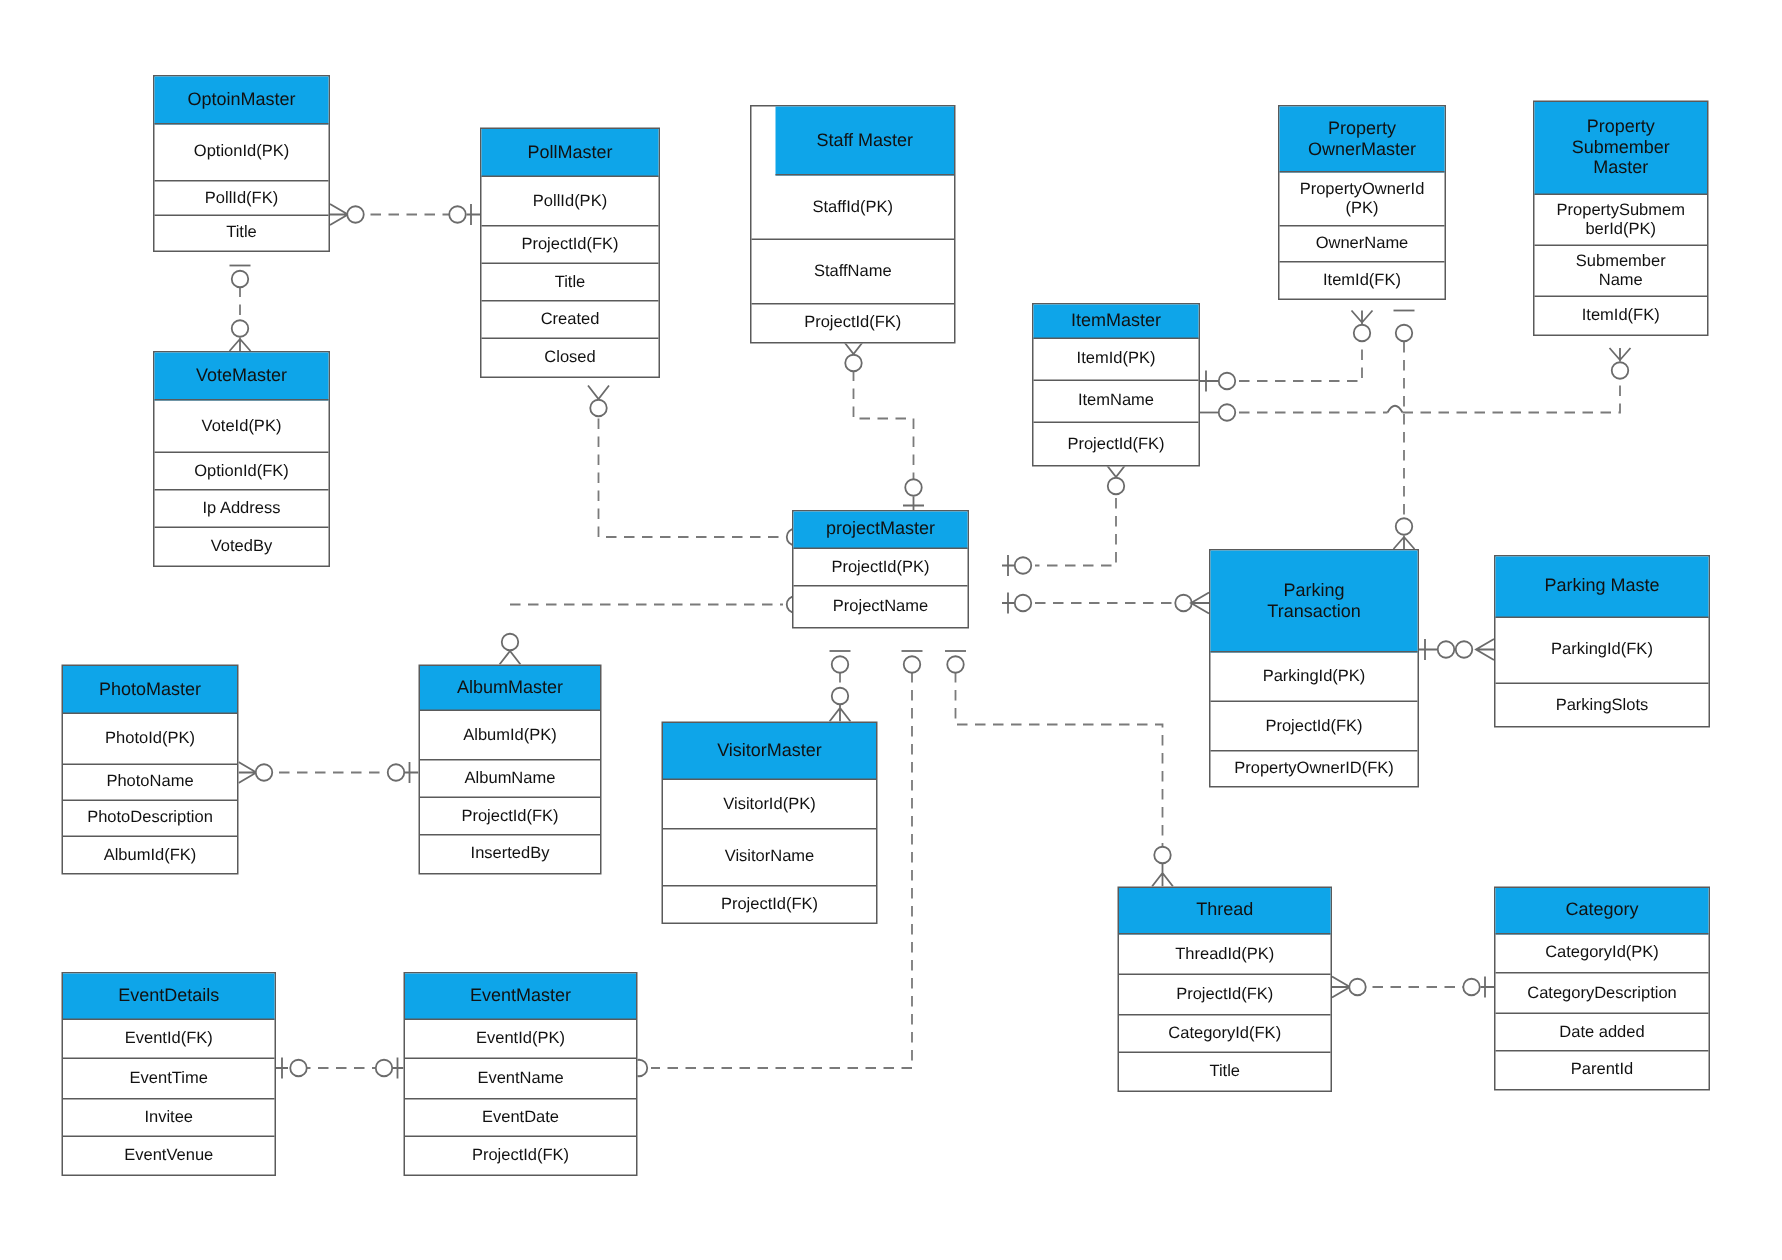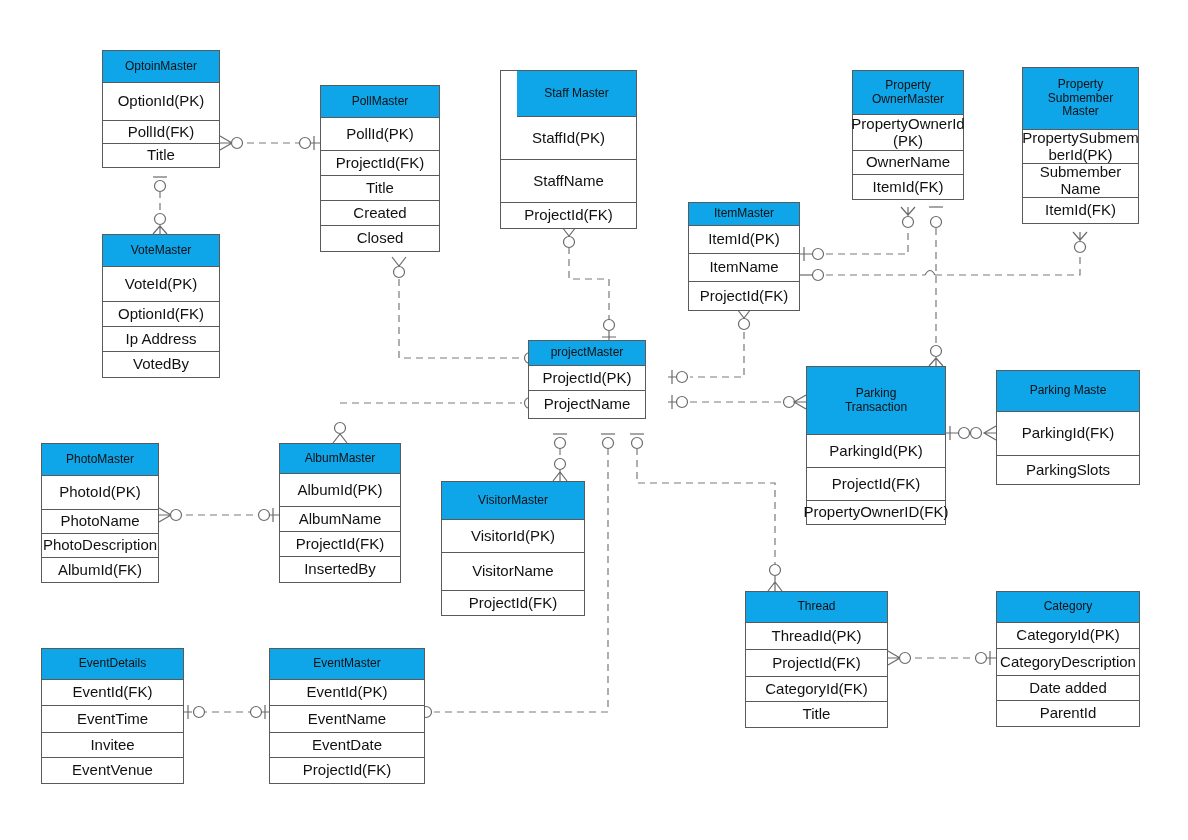--- a/index.html
+++ b/index.html
@@ -5,21 +5,21 @@
   html,body{margin:0;padding:0;background:#ffffff;}
   body{font-family:"Liberation Sans",sans-serif;}
   #canvas{position:relative;width:1188px;height:840px;background:#ffffff;overflow:hidden;}
   #wires{position:absolute;left:0;top:0;width:1188px;height:840px;pointer-events:none;}
   .entity{position:absolute;box-sizing:border-box;border:1px solid #5a5a5a;background:#ffffff;}
   .ent-title{box-sizing:border-box;background:#0ea5e9;border-bottom:1px solid #5a5a5a;
     display:flex;align-items:center;justify-content:center;text-align:center;
     font-size:12px;color:#111;line-height:1.12;padding:2px 3px;}
   .attr{box-sizing:border-box;border-bottom:1px solid #5a5a5a;
     display:flex;align-items:center;justify-content:center;text-align:center;
-    font-size:15px;color:#111;line-height:1.1;padding:1px 3px;}
+    font-size:11px;color:#111;line-height:1.1;padding:1px 3px;}
   .attr.last{border-bottom:none;}
 </style>
 </head>
 <body>
 
 <div id="canvas">
 
   <svg id="wires" viewBox="0 0 1188 840">
     <defs>
       <style>

